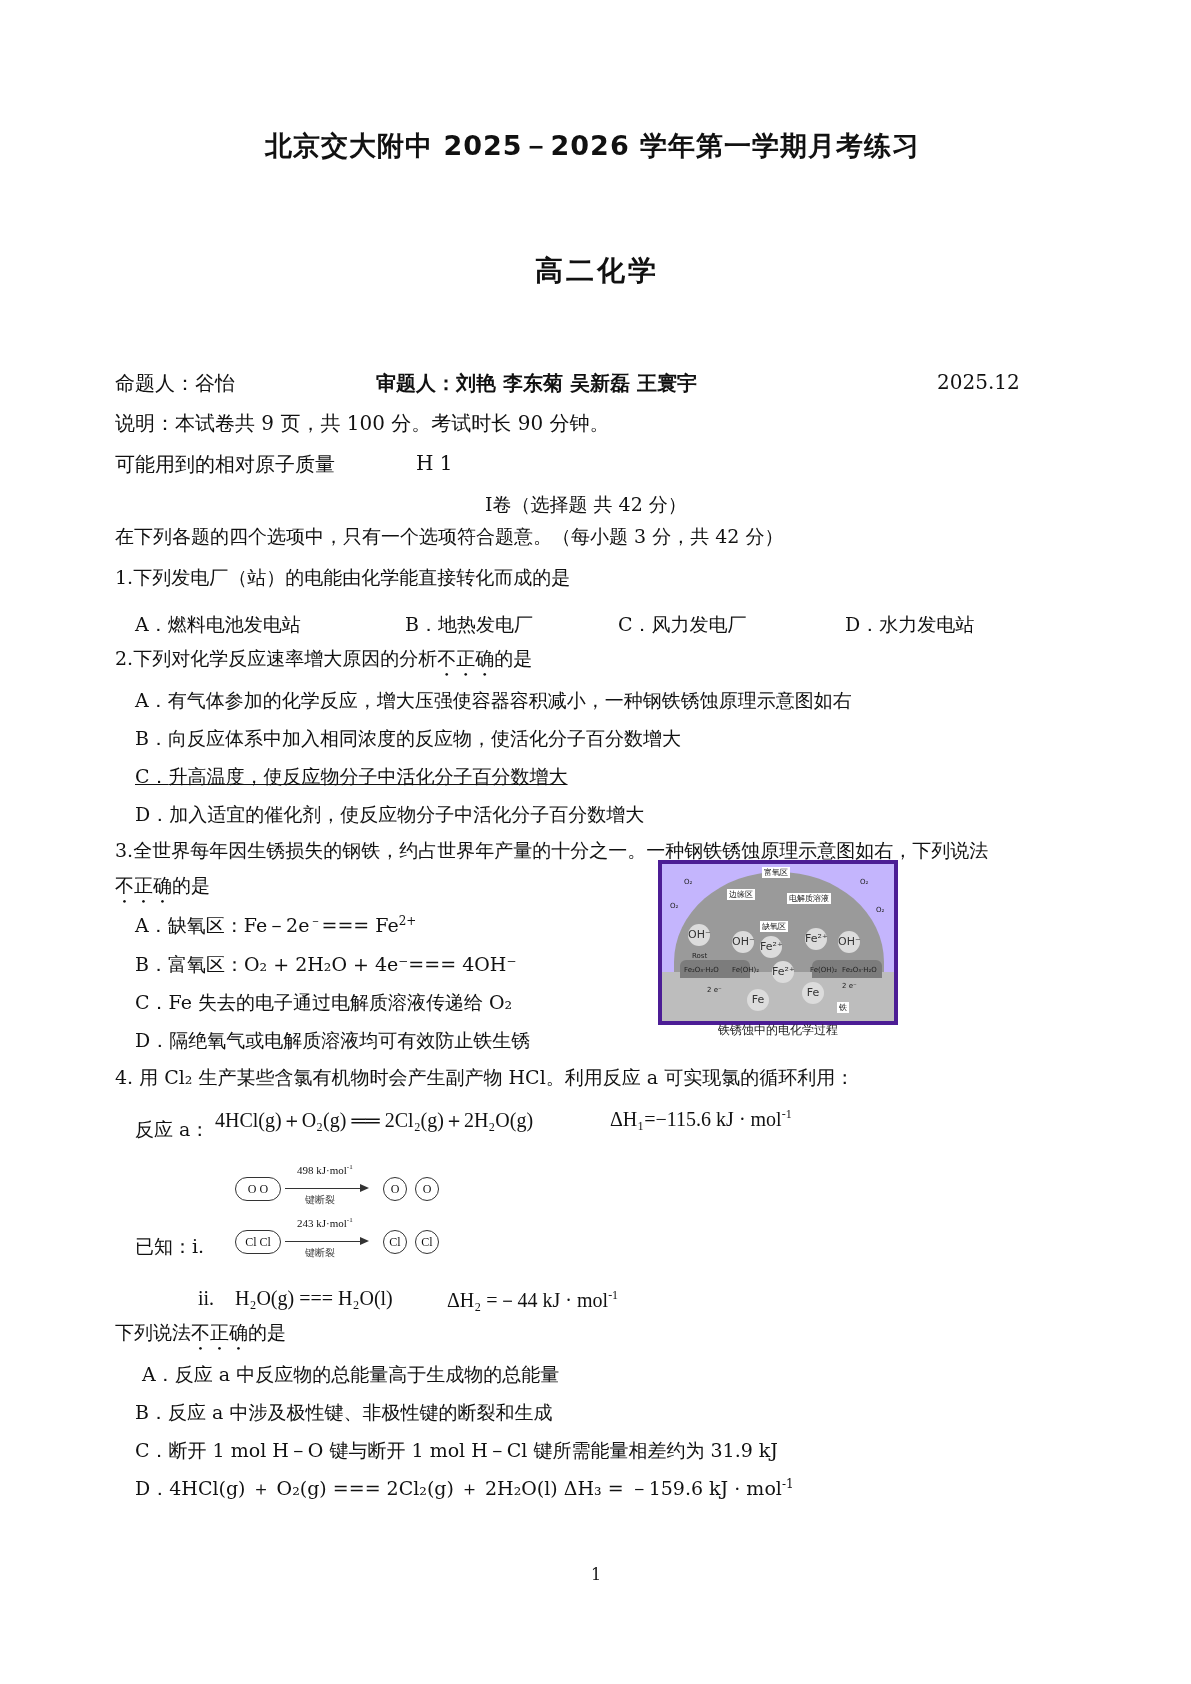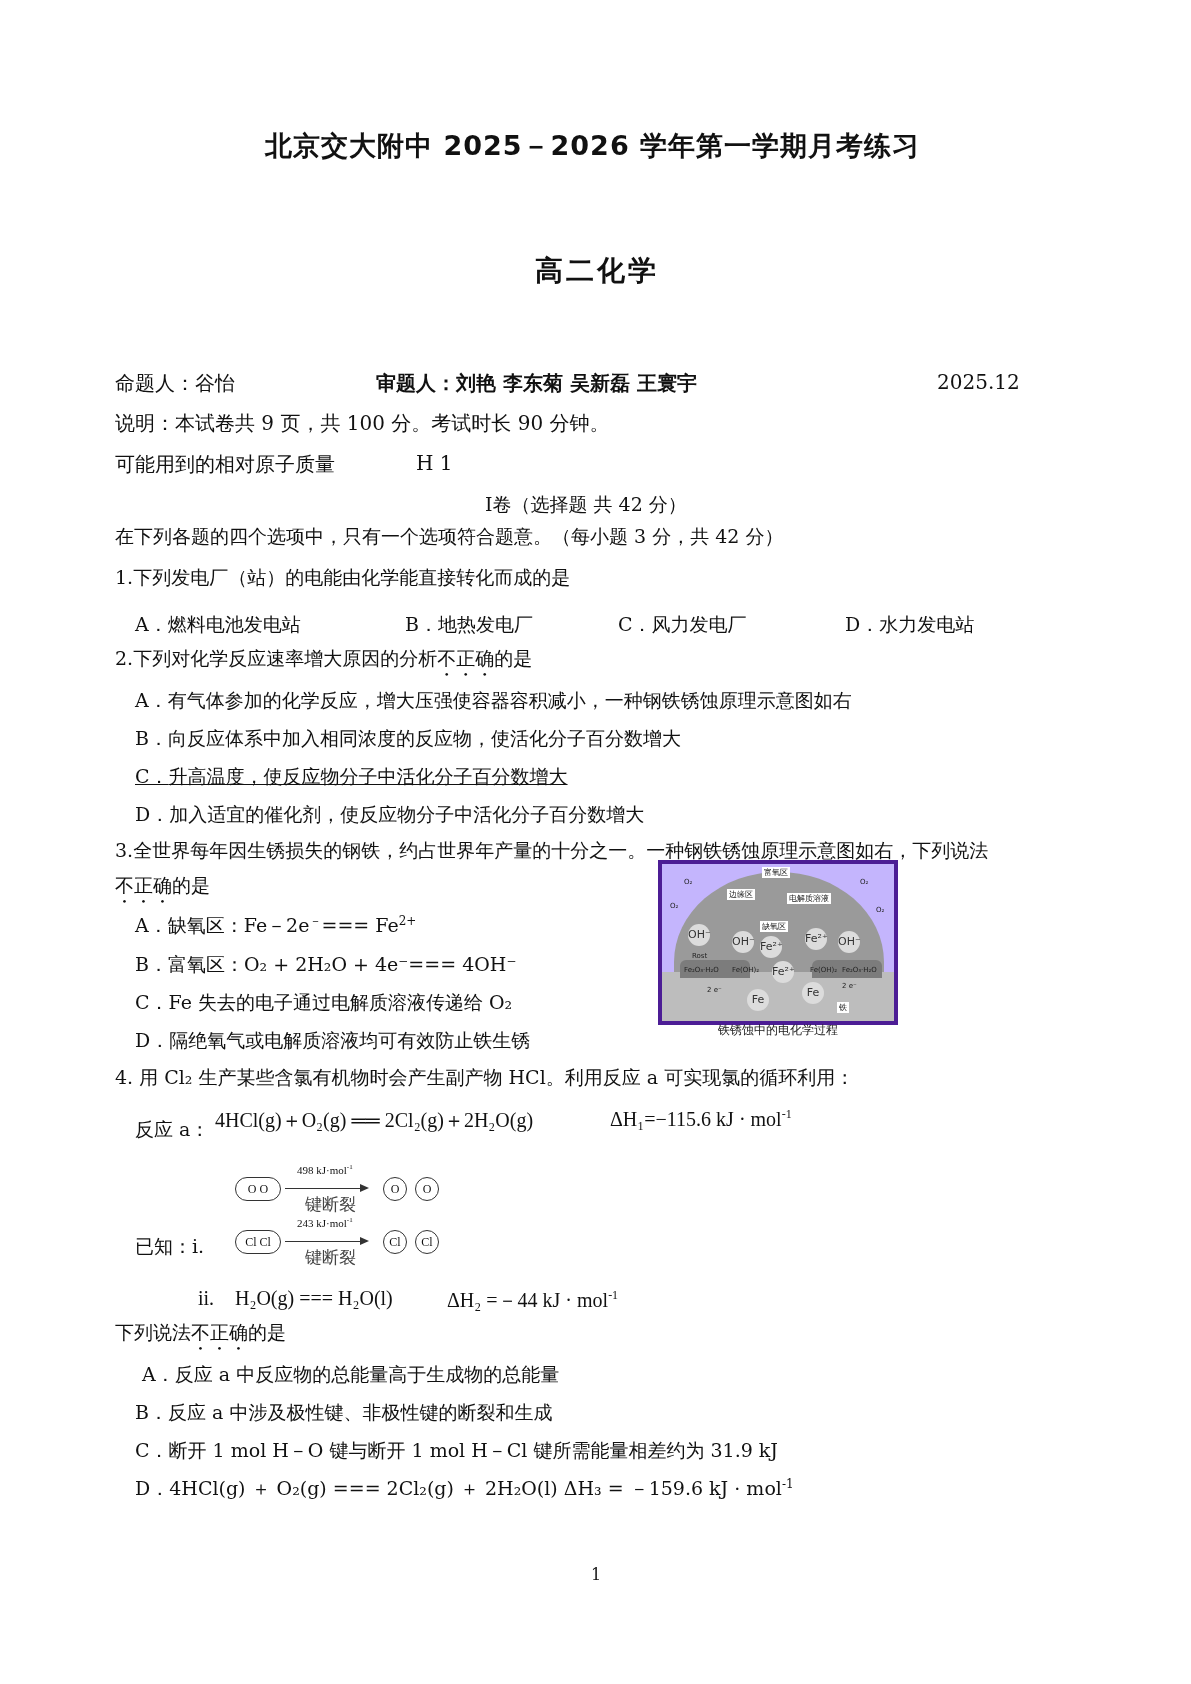--- a/index.html
+++ b/index.html
@@ -36,21 +36,21 @@
   .bond { position:absolute; height:24px; }
   .molecule { position:absolute; top:0; height:22px; border:1.3px solid #333; border-radius:12px;
               font-size:12px; line-height:22px; text-align:center; font-family:"Liberation Serif",serif; }
   .atom { position:absolute; top:0; width:22px; height:22px; border:1.3px solid #333; border-radius:50%;
           font-size:12px; line-height:22px; text-align:center; font-family:"Liberation Serif",serif; }
   .arrow { position:absolute; top:11px; height:1.3px; background:#333; }
   .arrow::after { content:""; position:absolute; right:-2px; top:-4px; border-left:9px solid #333;
                   border-top:4.5px solid transparent; border-bottom:4.5px solid transparent; }
   .energy { position:absolute; top:-14px; font-size:11px; font-family:"Liberation Serif",serif; }
   .energy sup { font-size:7px; }
-  .breaklbl { position:absolute; top:16px; font-size:17px; font-family:"DejaVu Sans",sans-serif; color:#444; }
+  .breaklbl { position:absolute; top:16px; font-size:10px; font-family:"DejaVu Sans",sans-serif; color:#444; }
 </style>
 </head>
 <body>
 
 <div class="abs title" style="left:265px; top:128px;">北京交大附中 2025－2026 学年第一学期月考练习</div>
 <div class="abs subtitle" style="left:535px; top:252px;">高二化学</div>
 
 <div class="abs t20" style="left:115px; top:370px;">命题人：谷怡</div>
 <div class="abs t20" style="left:376px; top:370px;font-weight:bold;">审题人：刘艳 李东菊 吴新磊 王寰宇</div>
 <div class="abs t20" style="left:937px; top:370px;">2025.12</div>

